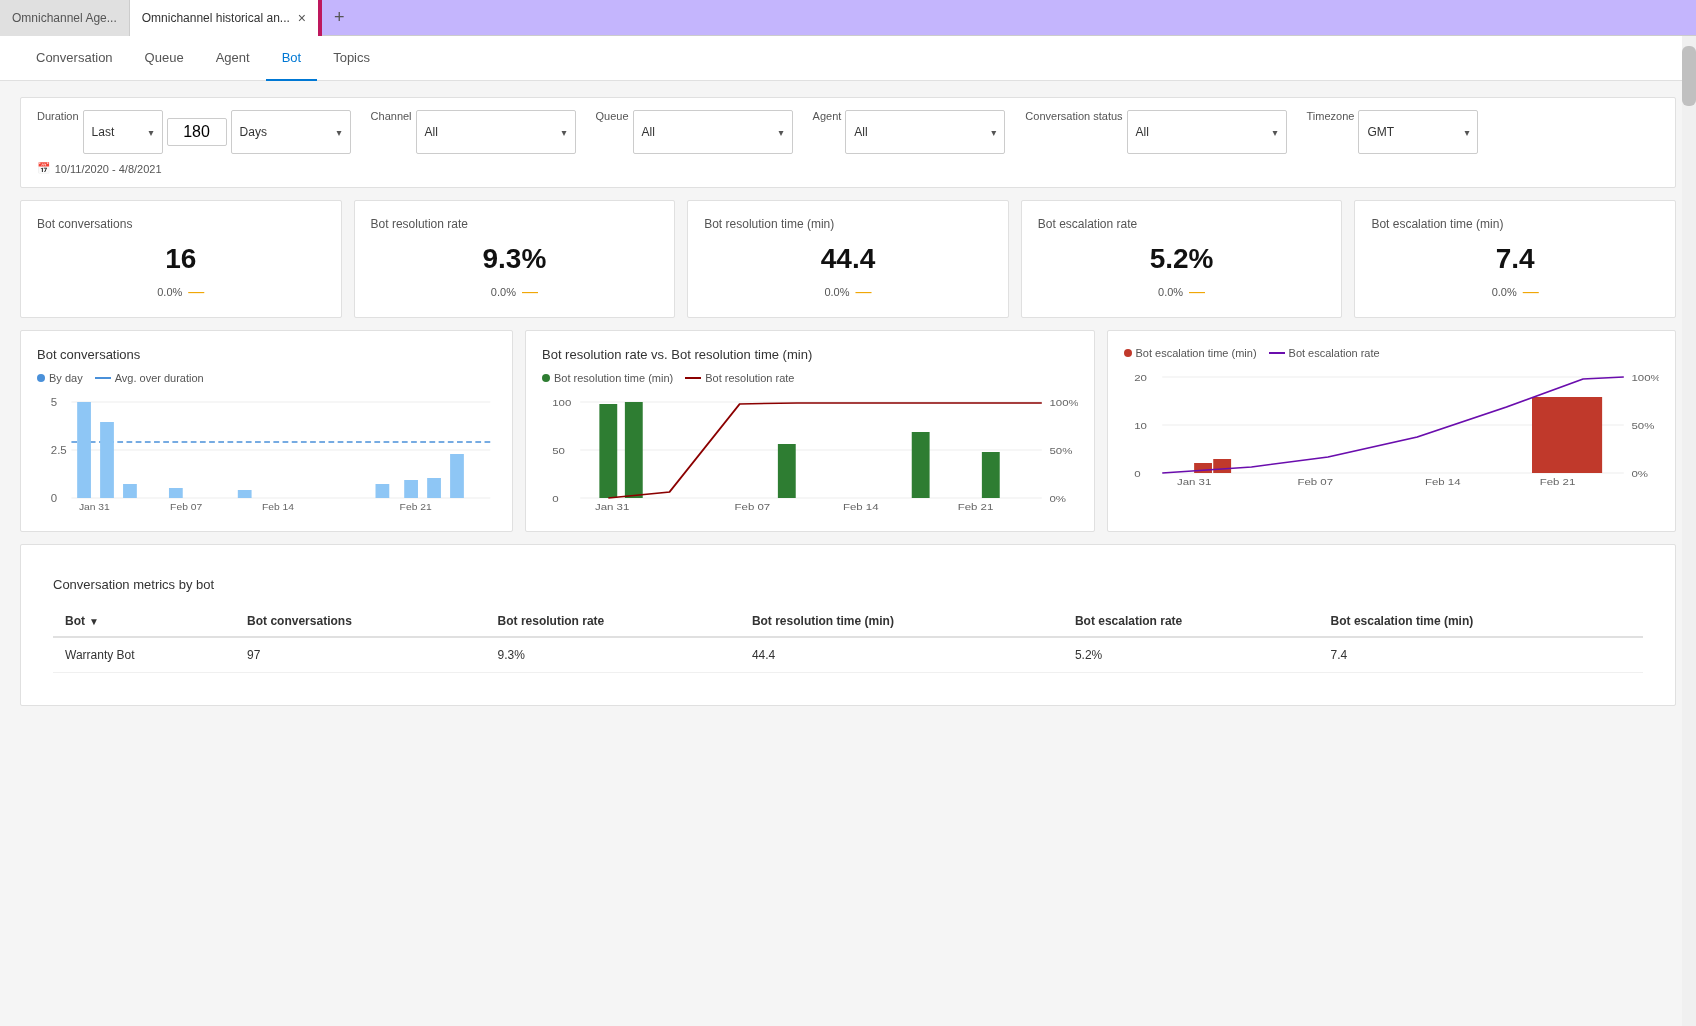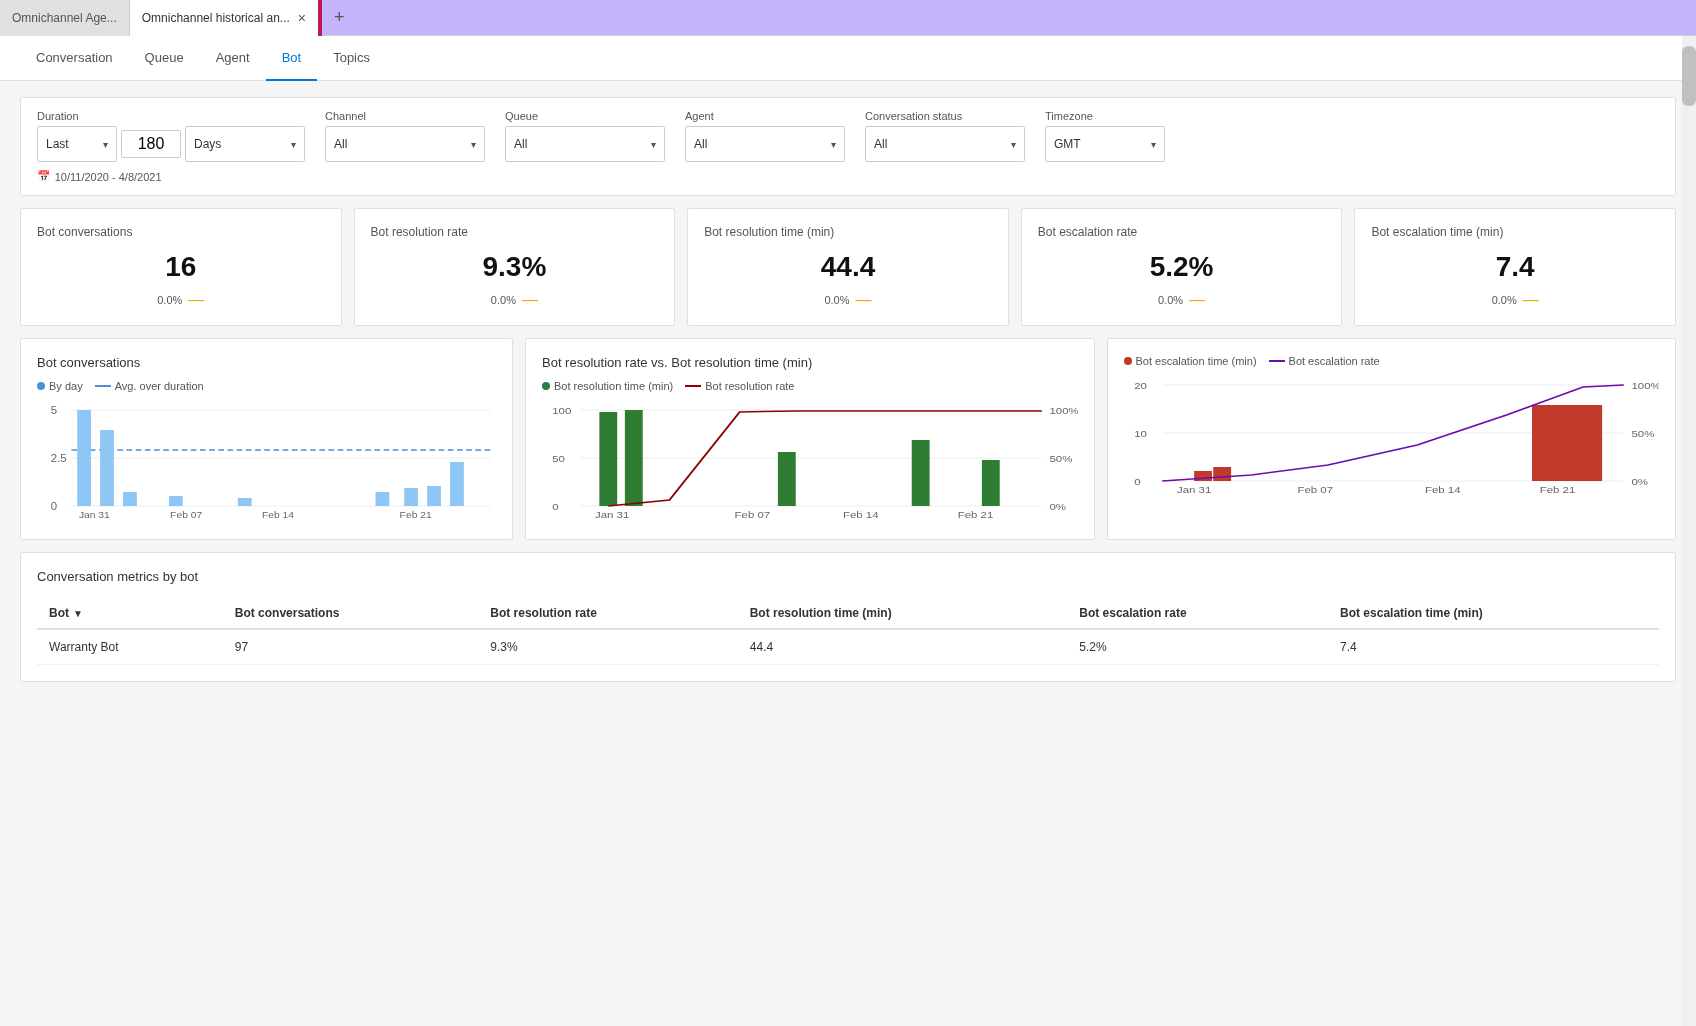--- a/index.html
+++ b/index.html
@@ -16,24 +16,24 @@
     .nav-tabs { background: #fff; border-bottom: 1px solid #e0e0e0; display: flex; padding: 0 20px; gap: 0; }
     .nav-tab { padding: 14px 16px; font-size: 13px; color: #555; cursor: pointer; border-bottom: 2px solid transparent; margin-bottom: -1px; }
     .nav-tab.active { color: #0078d4; border-bottom: 2px solid #0078d4; font-weight: 500; }
 
     
     .main { padding: 16px 20px; background: #f5f5f5; min-height: calc(1026px - 72px); overflow-y: auto; }
 
     
     .filters { background: #fff; padding: 12px 16px; border: 1px solid #e0e0e0; border-radius: 2px; margin-bottom: 12px; }
     .filter-row { display: flex; gap: 20px; align-items: flex-end; flex-wrap: wrap; }
-    .filter-group { display: flex; flex-direction: column; gap: 4px; justify-content: space-between; }
+    .filter-group { display: flex; gap: 4px; justify-content: space-between; }
     .filter-label { font-size: 11px; color: #555; font-weight: 500; }
     .filter-controls { display: flex; gap: 4px; align-items: center; }
-    .filter-select { border: 1px solid #ccc; padding: 4px 8px; font-size: 12px; background: #fff; border-radius: 2px; display: flex; align-items: center; gap: 4px; cursor: pointer; min-width: 80px; height: 36px; }
+    .filter-select { border: 1px solid #ccc; padding: 4px 8px; font-size: 12px; background: #fff; border-radius: 2px; display: flex; align-items: center; gap: 4px; cursor: pointer; min-width: 80px; height: 44px; }
     .filter-select-wide { min-width: 120px; }
     .chevron { font-size: 10px; color: #555; margin-left: auto; }
     .filter-input { border: 1px solid #ccc; padding: 4px 8px; font-size: 16px; background: #fff; border-radius: 2px; height: 28px; width: 60px; text-align: center; }
     .date-range { font-size: 11px; color: #555; margin-top: 8px; display: flex; align-items: center; gap: 4px; }
 
     
     .kpi-row { display: flex; gap: 12px; margin-bottom: 12px; }
     .kpi-card { background: #fff; border: 1px solid #e0e0e0; border-radius: 2px; padding: 16px; flex: 1; min-width: 0; }
     .kpi-title { font-size: 12px; color: #555; margin-bottom: 12px; }
     .kpi-value { font-size: 28px; font-weight: 600; color: #111; text-align: center; margin-bottom: 8px; }
@@ -44,21 +44,21 @@
     .charts-row { display: flex; gap: 12px; margin-bottom: 12px; }
     .chart-card { background: #fff; border: 1px solid #e0e0e0; border-radius: 2px; padding: 16px; flex: 1; min-width: 0; }
     .chart-title { font-size: 13px; font-weight: 500; margin-bottom: 10px; }
     .chart-legend { display: flex; align-items: center; gap: 12px; font-size: 11px; color: #555; margin-bottom: 8px; flex-wrap: wrap; }
     .legend-dot { width: 8px; height: 8px; border-radius: 50%; display: inline-block; }
     .legend-dash { width: 16px; height: 2px; background: #4a90d9; border-top: 2px dashed #4a90d9; display: inline-block; }
     .legend-item { display: flex; align-items: center; gap: 4px; }
     .chart-area { position: relative; }
 
     
-    .table-section { background: #fff; border: 1px solid #e0e0e0; border-radius: 2px; padding: 16px; }
+    .table-section { background: #fff; border: 1px solid #e0e0e0; border-radius: 2px; padding: 32px; }
     .table-title { font-size: 13px; font-weight: 500; margin-bottom: 14px; }
     table { width: 100%; border-collapse: collapse; }
     th { text-align: left; font-size: 12px; font-weight: 600; color: #333; padding: 8px 12px; border-bottom: 2px solid #e0e0e0; }
     td { text-align: left; font-size: 12px; color: #333; padding: 10px 12px; border-bottom: 1px solid #f0f0f0; }
     .th-sortable { display: flex; align-items: center; gap: 4px; }
     .sort-icon { font-size: 10px; color: #333; }
 
     
     .scrollbar { position: fixed; right: 0; top: 36px; width: 14px; background: #f0f0f0; bottom: 0; }
     .scrollbar-thumb { width: 14px; height: 60px; background: #c0c0c0; border-radius: 6px; margin-top: 10px; }

